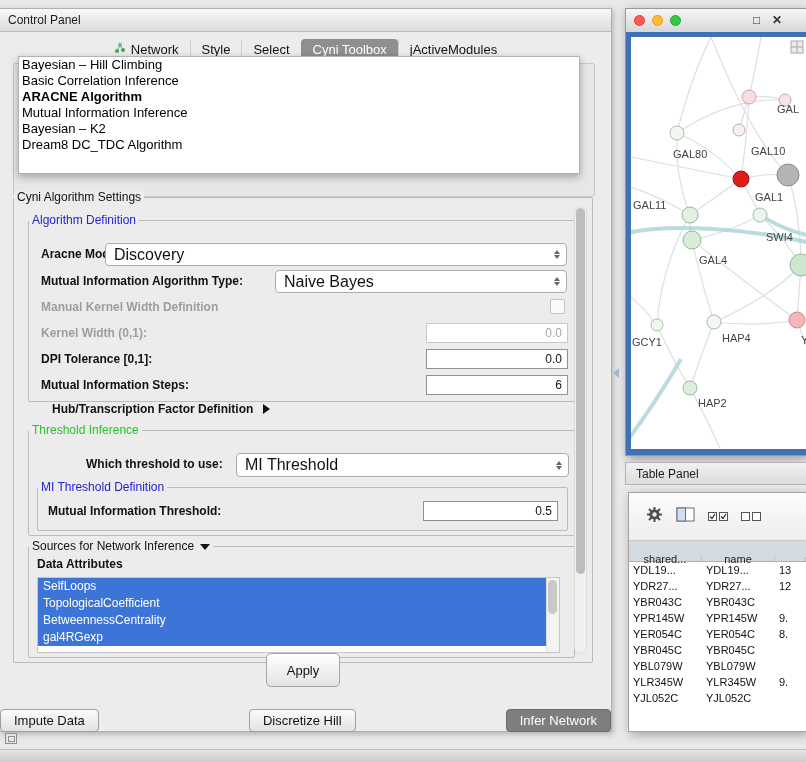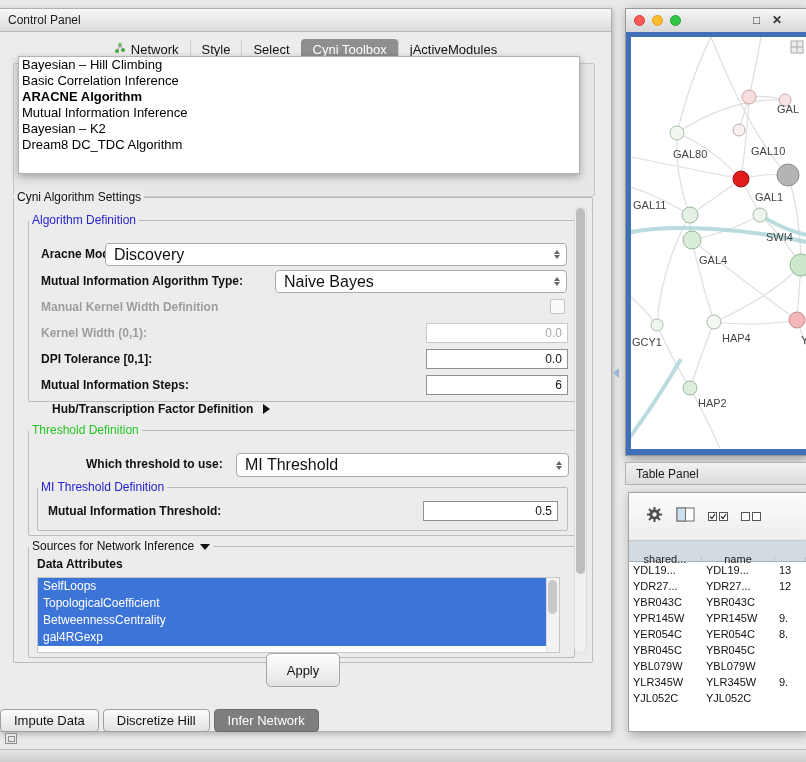--- a/index.html
+++ b/index.html
@@ -67,21 +67,21 @@
   .attr-item { height:17px; line-height:17px; width:calc(100% - 12px); background:#3d74d8; color:#fff;
         font-size:12px; padding-left:5px; box-sizing:border-box; white-space:nowrap; }
   .attr-scroll { position:absolute; right:0; top:0; bottom:0; width:12px; background:#f3f3f3; border-left:1px solid #ddd; }
   .attr-thumb { position:absolute; top:2px; left:1px; width:9px; height:34px; background:#c9c9c9; border-radius:5px; }
   .vscroll { position:absolute; right:5px; top:8px; bottom:8px; width:13px; background:#f0f0f0;
         border:1px solid #dcdcdc; border-radius:7px; box-sizing:border-box; }
   .vthumb { position:absolute; top:1px; left:1px; width:9px; height:82%; background:#bdbdbd; border-radius:5px; }
   .apply { position:absolute; left:266px; top:644px; width:74px; height:34px; border:1px solid #a6a6a6;
         border-radius:5px; background:linear-gradient(#ffffff,#e3e3e3); font-size:13px;
         font-family:"Liberation Sans",sans-serif; color:#111; }
-  .bottom-tabs { position:absolute; left:0; right:0; top:700px; display:flex; justify-content:flex-start; gap:4px; }
+  .bottom-tabs { position:absolute; left:0; right:0; top:700px; display:flex; justify-content:space-between; gap:4px; }
   .btab { height:21px; padding:0 13px; border:1px solid #9f9f9f; border-radius:4px;
         background:linear-gradient(#fbfbfb,#e2e2e2); font-size:13px; line-height:21px; color:#111; white-space:nowrap; }
   .btab.sel { background:#7e7e7e; color:#fff; border-color:#6d6d6d; }
   
   .netwin { position:absolute; left:625px; top:8px; width:181px; height:448px; background:#dcdcdc;
         border:1px solid #979797; border-right:none; box-sizing:border-box;
         box-shadow:2px 3px 10px rgba(0,0,0,.35); }
   .net-titlebar { height:23px; background:linear-gradient(#f6f6f6,#d7d7d7); border-bottom:1px solid #a6a6a6; position:relative; }
   .tl { position:absolute; top:6px; width:11px; height:11px; border-radius:50%; box-sizing:border-box; }
   .tl.red    { left:8px;  background:#fc5b57; border:1px solid #dd3b36; }
@@ -210,21 +210,21 @@
       </div>
     </div>
 
     <div class="hub-row">
       <span>Hub/Transcription Factor Definition</span>
       <span class="tri-right"></span>
     </div>
 
     <div class="group g-thr">
       <span class="group-label green">
-        <span>Threshold Definition</span>
+        <span>Threshold Inference</span>
       </span>
       <span class="lbl" style="left:57px; top:26px;">Which threshold to use:</span>
       <div class="combo" style="left:207px; top:22px; width:333px; height:24px;">
         <span class="ctext">MI Threshold</span>
         <span class="carr">
             <span class="tri-up"></span>
             <span class="tri-dn"></span>
           </span>
       </div>
       <div class="group g-mithr">

